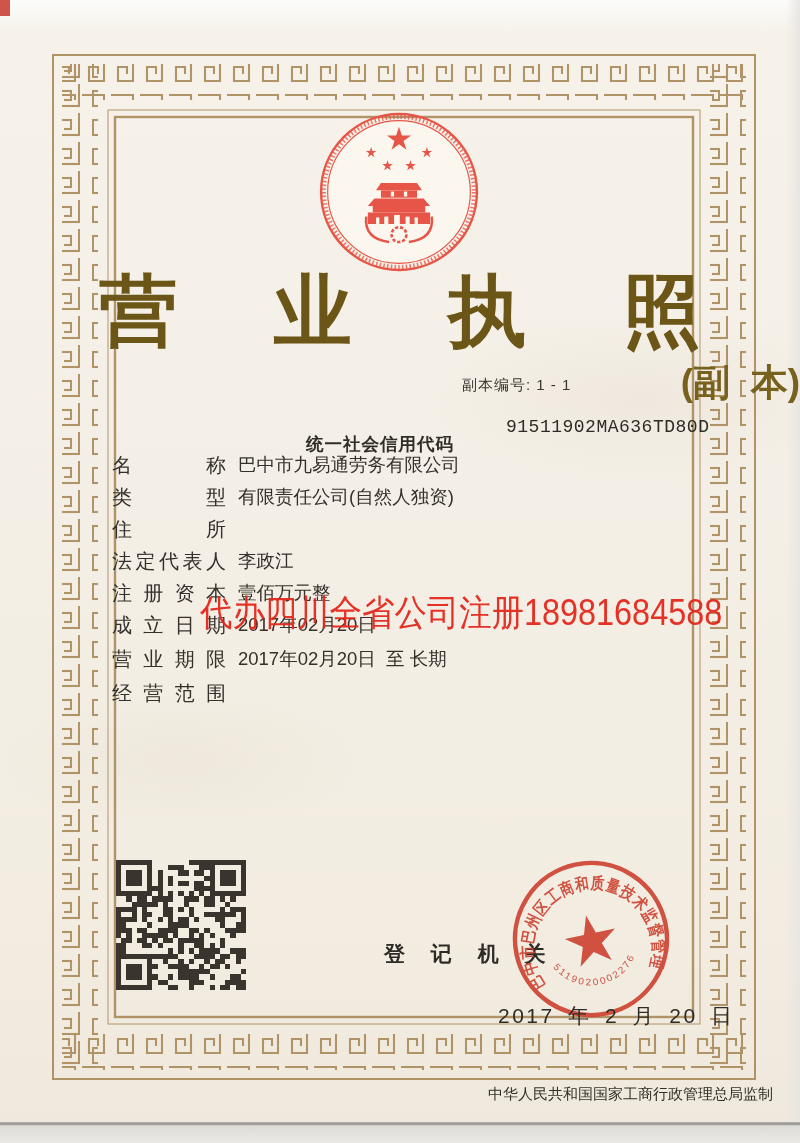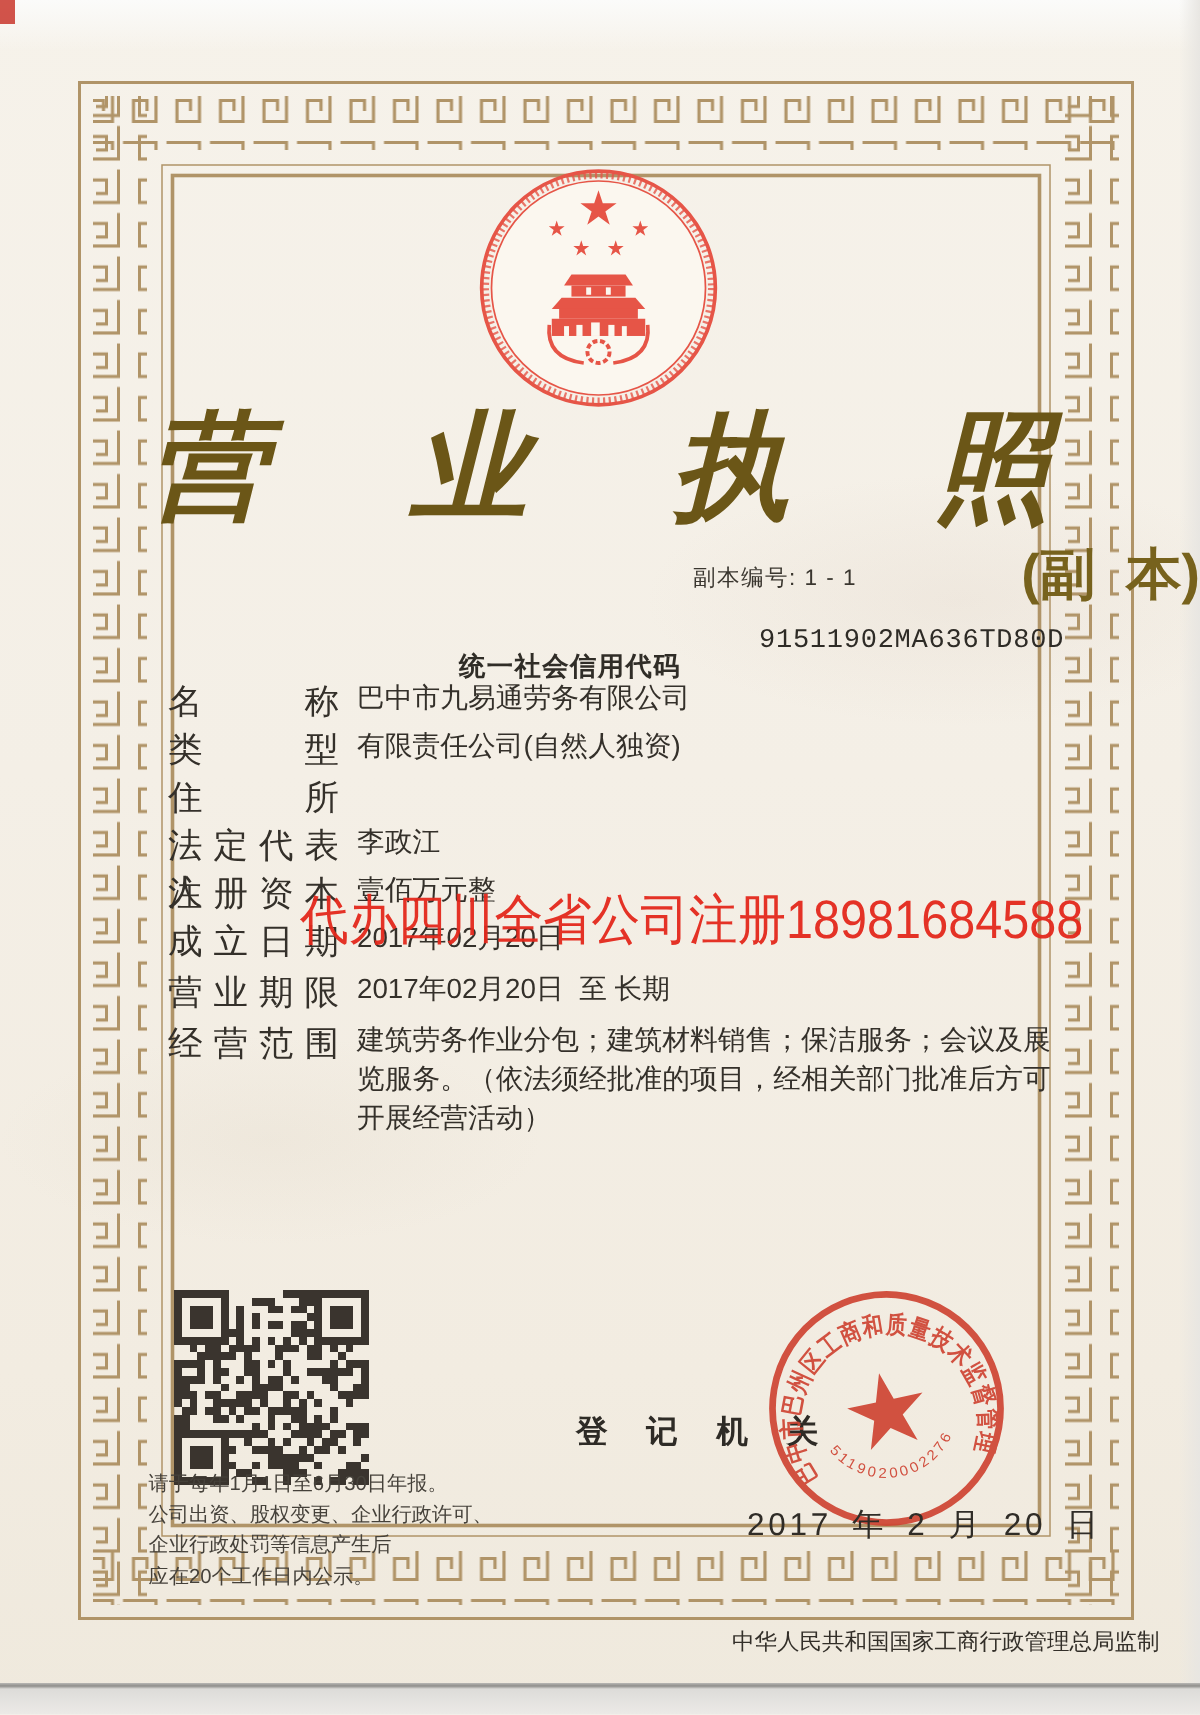--- a/index.html
+++ b/index.html
@@ -22,34 +22,34 @@
   .bottom-band{position:absolute;left:0;top:1122px;width:100%;height:21px;
     background:linear-gradient(180deg,#b9b8b5 0px,#8f8e8b 2px,#dddcd9 4px,#eceae7 100%);}
   .corner-mark{position:absolute;left:0;top:0;width:10px;height:16px;background:#c9362c;opacity:.85;}
 
   .frame{position:absolute;left:50px;top:52px;}
 
   .emblem{position:absolute;left:317px;top:110px;}
 
   .doc-title{position:absolute;left:0;top:260px;width:100%;text-align:center;
     font-size:78px;font-weight:700;color:#6b5617;white-space:nowrap;}
-  .doc-title span{letter-spacing:.48em;margin-right:-.48em;font-style:italic;}
+  .doc-title span{letter-spacing:.48em;margin-right:-.48em;}
 
   .subtitle-row{position:absolute;left:0;top:358px;width:100%;text-align:right;}
   .doc-subtitle{font-size:37px;font-weight:700;color:#77621d;white-space:pre;}
   .copy-number{position:absolute;left:462px;top:376px;font-size:15px;color:#3a362f;letter-spacing:1px;}
 
   .credit-label{position:absolute;left:306px;top:419px;font-size:17.5px;font-weight:600;color:#302d27;letter-spacing:1px;margin-top:13px;}
   .credit-code{position:absolute;left:506px;top:417px;font-size:18px;color:#2e2b26;
     font-family:"Liberation Mono","DejaVu Sans Mono",monospace;letter-spacing:.5px;}
 
   .fields{position:absolute;left:112px;top:452px;width:592px;color:#34302a;}
   .field-row{display:flex;align-items:flex-start;height:32px;}
   .field-row.multiline{height:auto;}
-  .field-label{display:inline-block;width:114px;flex:0 0 114px;font-size:23px;font-weight:500;
+  .field-label{display:inline-block;width:114px;flex:0 0 114px;font-size:20px;font-weight:500;
     text-align:justify;text-align-last:justify;letter-spacing:0;}
   .field-value{margin-left:12px;font-size:18.5px;white-space:pre-wrap;line-height:26px;}
   .field-row.multiline .field-value{width:468px;}
 
   .watermark{position:absolute;left:200px;top:589px;font-size:36px;color:#e4281c;
     white-space:nowrap;transform:scaleX(.9);transform-origin:left center;z-index:6;
     font-weight:500;opacity:.95;}
 
   .qr{position:absolute;left:116px;top:860px;width:130px;height:130px;}
 
@@ -159,21 +159,20 @@
     <div class="field-row" style="height:34px">
       <span class="field-label">成立日期</span>
       <span class="field-value">2017年02月20日</span>
     </div>
     <div class="field-row" style="height:34px">
       <span class="field-label">营业期限</span>
       <span class="field-value">2017年02月20日  至 长期</span>
     </div>
     <div class="field-row multiline">
       <span class="field-label">经营范围</span>
-      <span class="field-value">建筑劳务作业分包；建筑材料销售；保洁服务；会议及展览服务。（依法须经批准的项目，经相关部门批准后方可开展经营活动）</span>
     </div>
   </div>
 
   <div class="watermark">代办四川全省公司注册18981684588</div>
 
   <svg class="qr" viewBox="0 0 25 25" shape-rendering="crispEdges" id="qr-svg">
       <rect x="0" y="0" width="1" height="1" fill="#3a342e"></rect>
       <rect x="1" y="0" width="1" height="1" fill="#3a342e"></rect>
       <rect x="2" y="0" width="1" height="1" fill="#3a342e"></rect>
       <rect x="3" y="0" width="1" height="1" fill="#3a342e"></rect>
@@ -518,23 +517,17 @@
     <text font-size="16.5" fill="#cf4433" font-weight="700" letter-spacing="1">
       <textPath href="#sealArc" startOffset="0" textLength="262" lengthAdjust="spacingAndGlyphs">巴中市巴州区工商和质量技术监督管理局</textPath>
     </text>
     <text font-size="9.5" fill="#cf4433" letter-spacing="2">
       <textPath href="#sealArcBottom" startOffset="5" textLength="100" lengthAdjust="spacingAndGlyphs">5119020002276</textPath>
     </text>
   </svg>
 
   <div class="issue-date">2017 年 2 月 20 日</div>
 
-  <div class="notes">
-    <div>请于每年1月1日至6月30日年报。</div>
-    <div>公司出资、股权变更、企业行政许可、</div>
-    <div>企业行政处罚等信息产生后</div>
-    <div>应在20个工作日内公示。</div>
-  </div>
 
   <div class="footer-right">中华人民共和国国家工商行政管理总局监制</div>
 
   <div class="bottom-band"></div>
 </div>
 
 </body></html>

